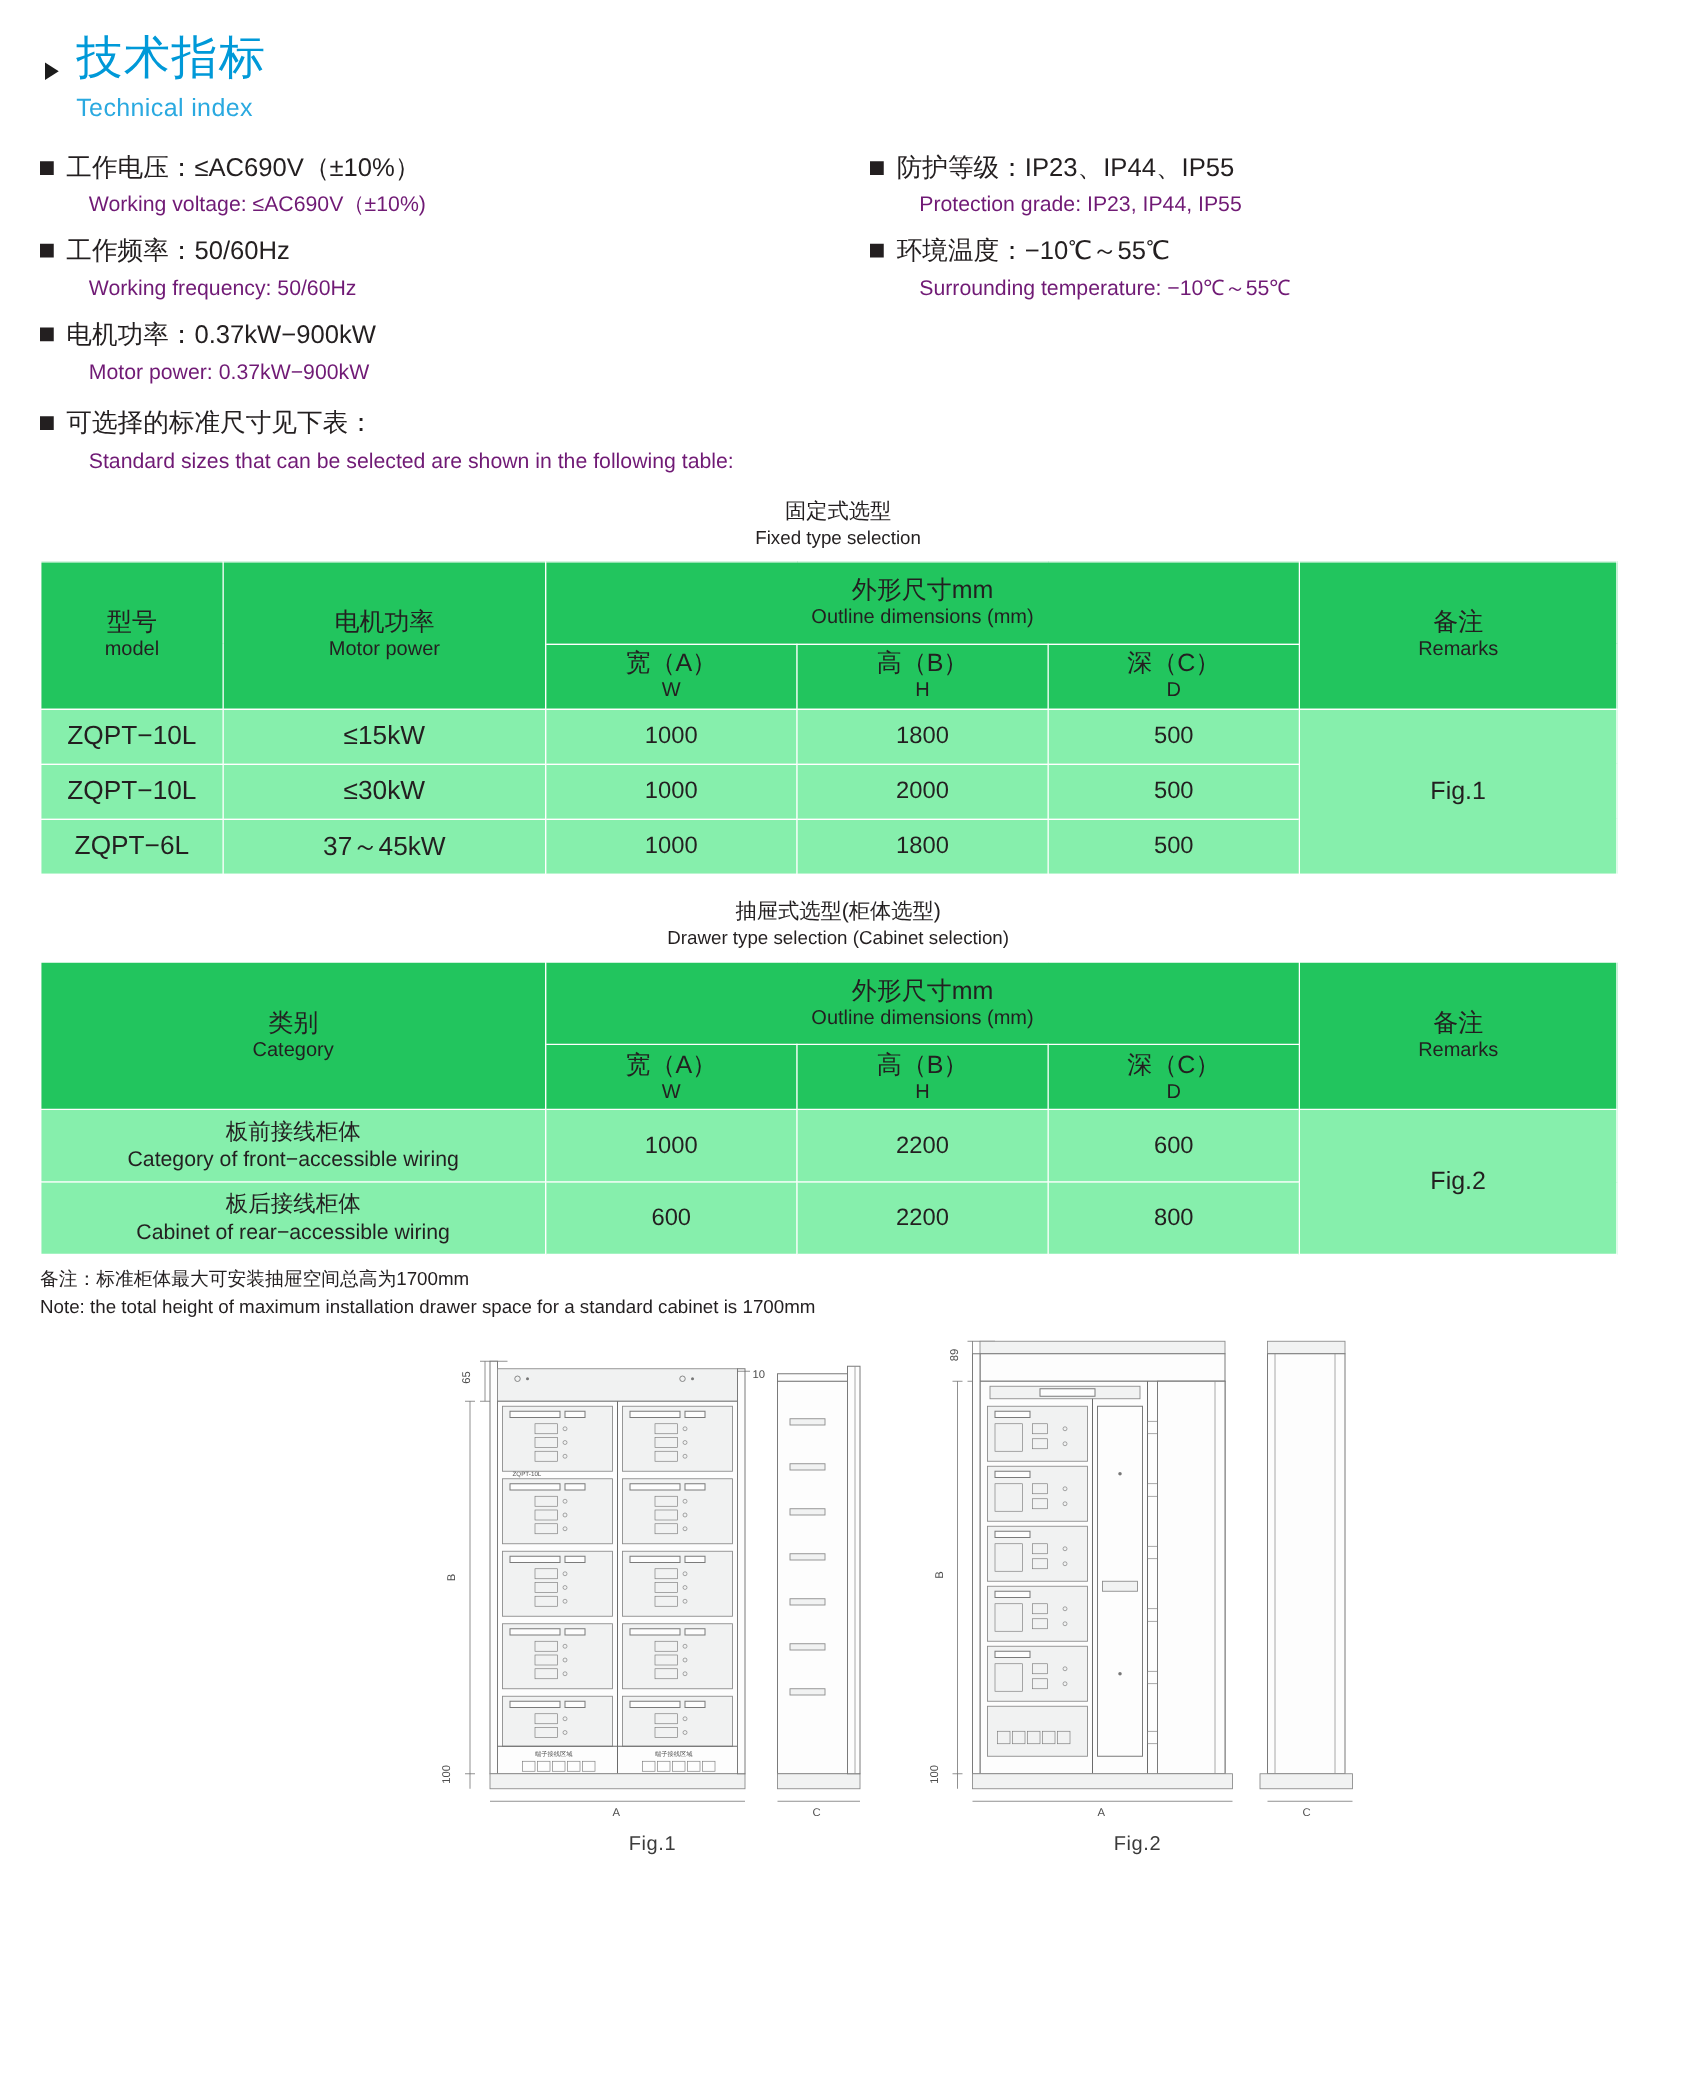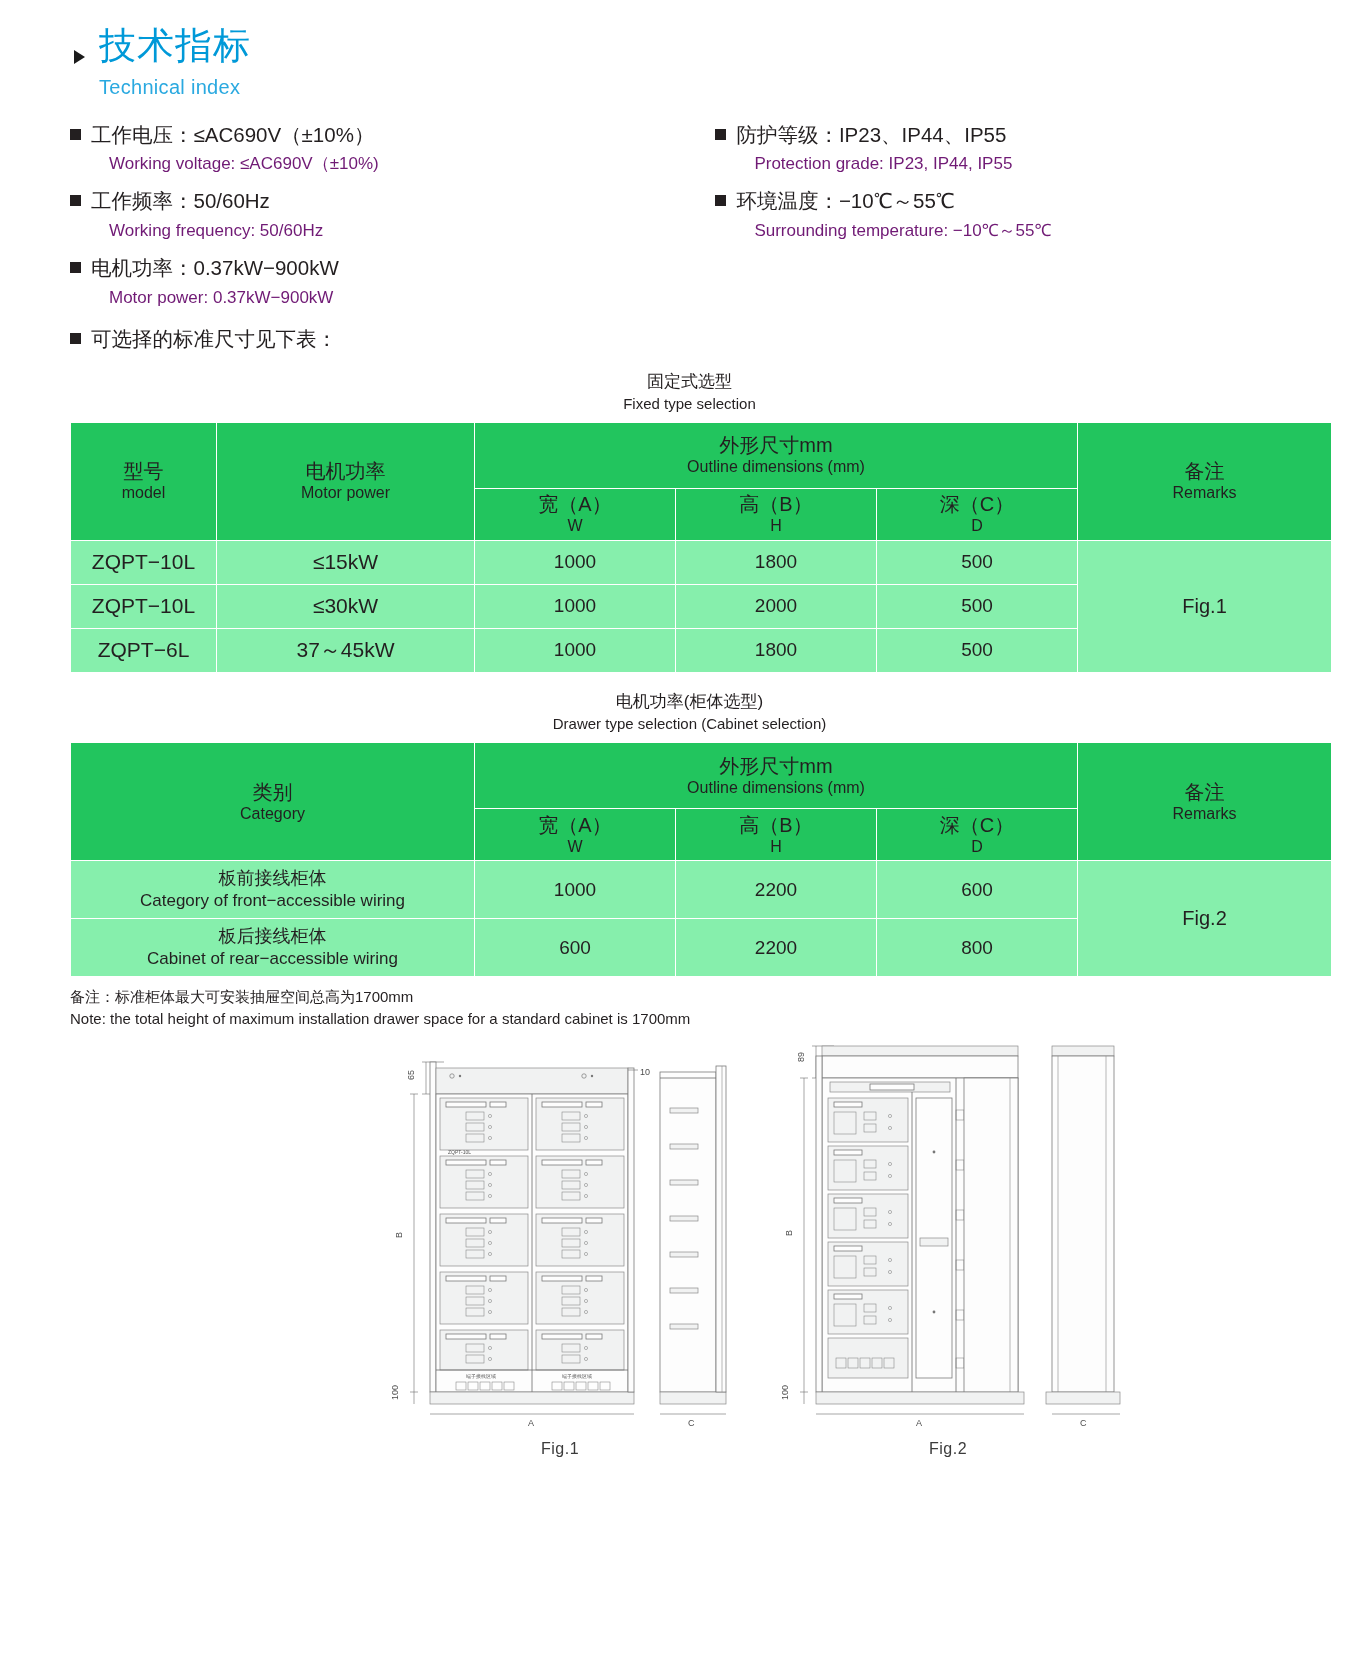--- a/index.html
+++ b/index.html
@@ -8,21 +8,21 @@
     width: 1357px;
     height: 1660px;
     background: #ffffff;
     font-family: "Liberation Sans", sans-serif;
     color: #231f20;
     position: relative;
     overflow: hidden;
   }
 
   
-  .page { padding: 26px 48px 0 70px; position: relative; }
+  .page { padding: 26px 48px 0 32px; position: relative; }
   .title-row { display: flex; align-items: flex-start; gap: 14px; }
   .tri {
     width: 0; height: 0;
     border-left: 11px solid #1b1b1b;
     border-top: 7px solid transparent;
     border-bottom: 7px solid transparent;
     margin-top: 24px;
     margin-left: 4px;
   }
   .title-cn {
@@ -193,20 +193,21 @@
       </div>
 
     </div>
   </div>
 
   <div class="spec-item spec-wide">
     <div class="spec-cn">
       <span class="bullet"></span>
       <span>可选择的标准尺寸见下表：</span>
     </div>
+    <div class="spec-en">Standard sizes that can be selected are shown in the following table:</div>
   </div>
 
   <div class="cap">
     <div class="cap-cn">固定式选型</div>
     <div class="cap-en">Fixed type selection</div>
   </div>
 
   <table class="t1">
     <colgroup>
       <col style="width:146px">
@@ -270,21 +271,21 @@
         <td class="cell-lg">ZQPT−6L</td>
         <td class="cell-lg">37～45kW</td>
         <td class="cell-md">1000</td>
         <td class="cell-md">1800</td>
         <td class="cell-md">500</td>
       </tr>
     </tbody>
   </table>
 
   <div class="cap">
-    <div class="cap-cn">电机功率(柜体选型)</div>
+    <div class="cap-cn">抽屉式选型(柜体选型)</div>
     <div class="cap-en">Drawer type selection (Cabinet selection)</div>
   </div>
 
   <table class="t2">
     <colgroup>
       <col style="width:404px">
         <col style="width:201px">
         <col style="width:201px">
       <col style="width:201px">
         <col style="width:254px">

